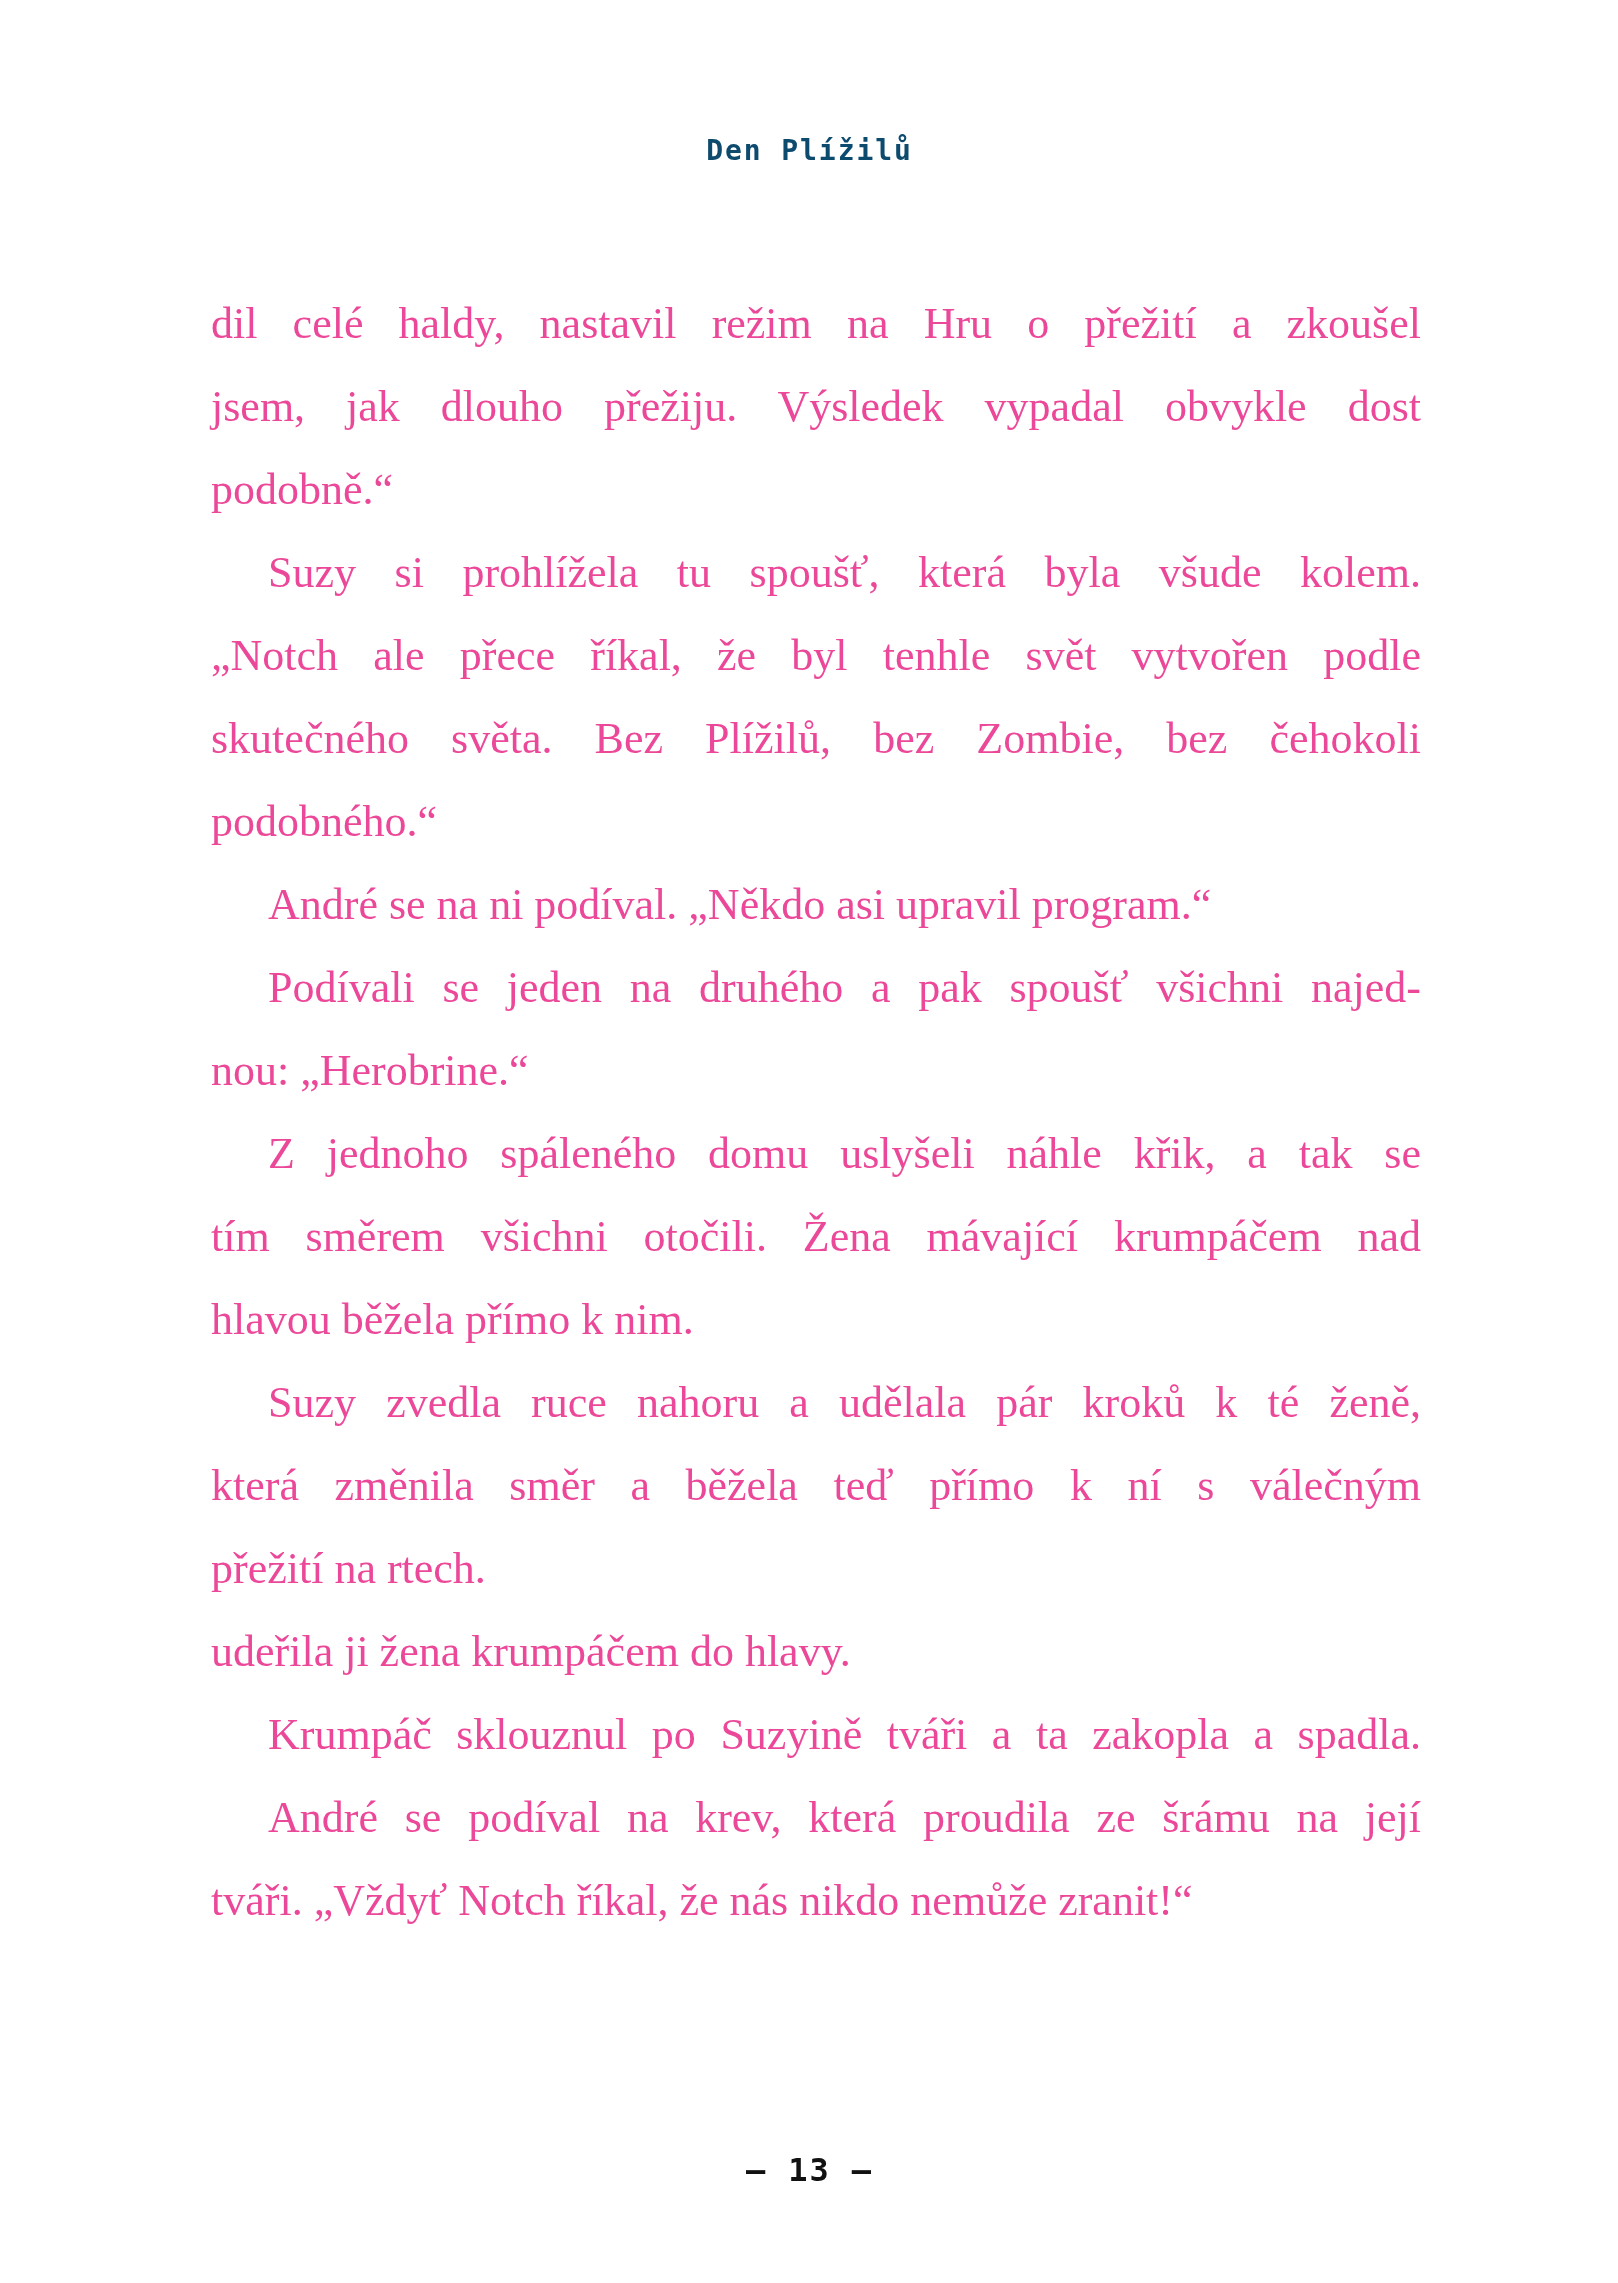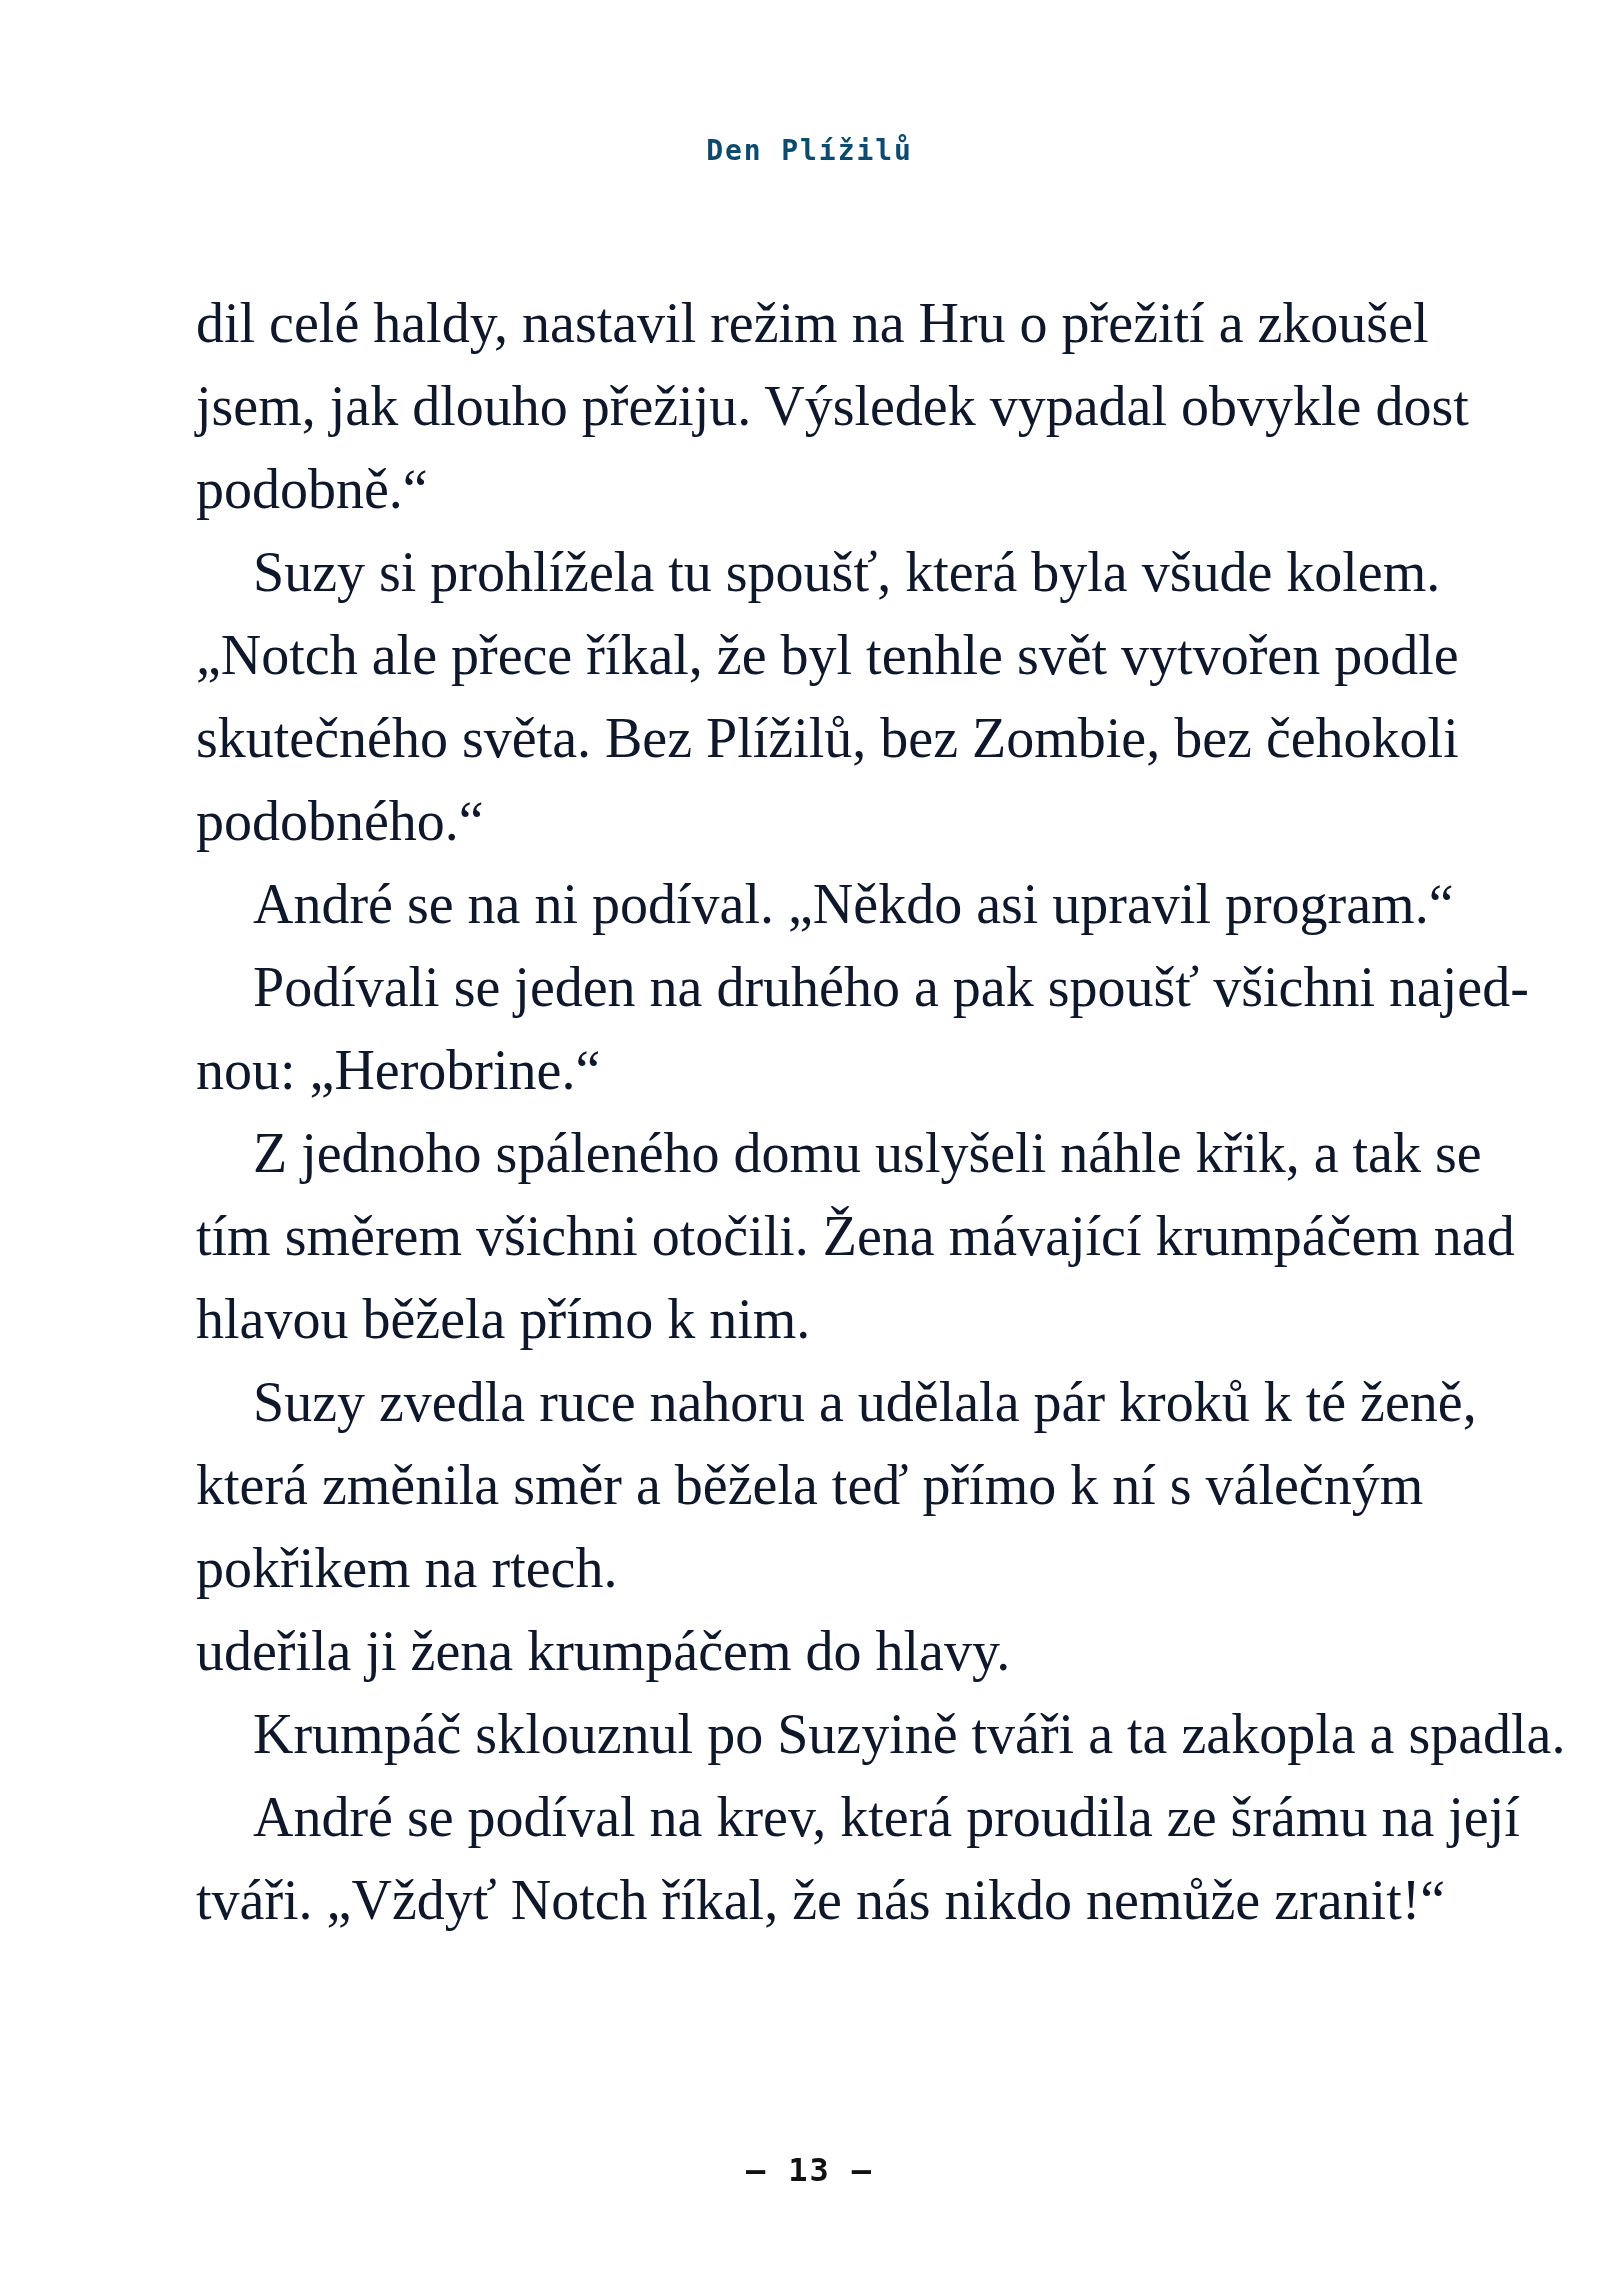--- a/index.html
+++ b/index.html
@@ -23,26 +23,26 @@
     font-family: "DejaVu Sans Mono", "Liberation Mono", monospace;
     font-size: 28px;
     font-weight: bold;
     letter-spacing: 1.9px;
     line-height: 34px;
     color: #0c4a6e;
   }
   .text-block {
     position: absolute;
     top: 282px;
-    left: 196px;
+    left: 211px;
     width: 1210px;
     font-family: "Liberation Serif", "DejaVu Serif", serif;
-    font-size: 56px;
+    font-size: 44px;
     line-height: 83px;
-    color: #0f172a;
+    color: #ec4899;
   }
   .text-block .line {
     display: block;
     text-align: justify;
     text-align-last: justify;
     white-space: nowrap;
     height: 83px;
   }
   .text-block .line.last {
     text-align-last: left;
@@ -78,21 +78,21 @@
   <span class="line">skutečného světa. Bez Plížilů, bez Zombie, bez čehokoli</span>
   <span class="line last">podobného.“</span>
   <span class="line indent last">André se na ni podíval. „Někdo asi upravil program.“</span>
   <span class="line indent">Podívali se jeden na druhého a pak spoušť všichni najed-</span>
   <span class="line last">nou: „Herobrine.“</span>
   <span class="line indent">Z jednoho spáleného domu uslyšeli náhle křik, a tak se</span>
   <span class="line">tím směrem všichni otočili. Žena mávající krumpáčem nad</span>
   <span class="line last">hlavou běžela přímo k nim.</span>
   <span class="line indent">Suzy zvedla ruce nahoru a udělala pár kroků k té ženě,</span>
   <span class="line">která změnila směr a běžela teď přímo k ní s válečným</span>
-  <span class="line last">pokřikem na rtech.</span>
+  <span class="line last">přežití na rtech.</span>
   <span class="line last">udeřila ji žena krumpáčem do hlavy.</span>
   <span class="line indent">Krumpáč sklouznul po Suzyině tváři a ta zakopla a spadla.</span>
   <span class="line indent">André se podíval na krev, která proudila ze šrámu na její</span>
   <span class="line last">tváři. „Vždyť Notch říkal, že nás nikdo nemůže zranit!“</span>
 </div>
 
 <div class="page-number">– 13 –</div>
 
 
 </body></html>

